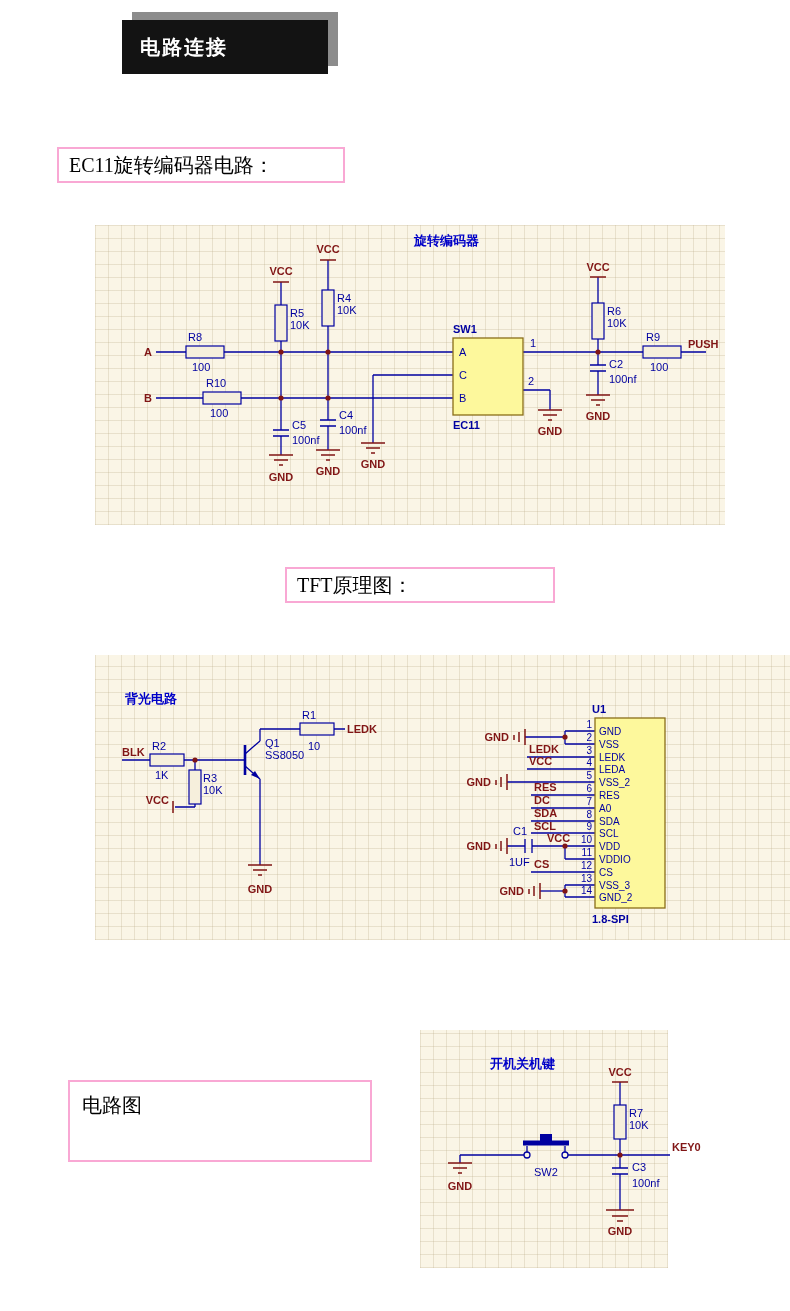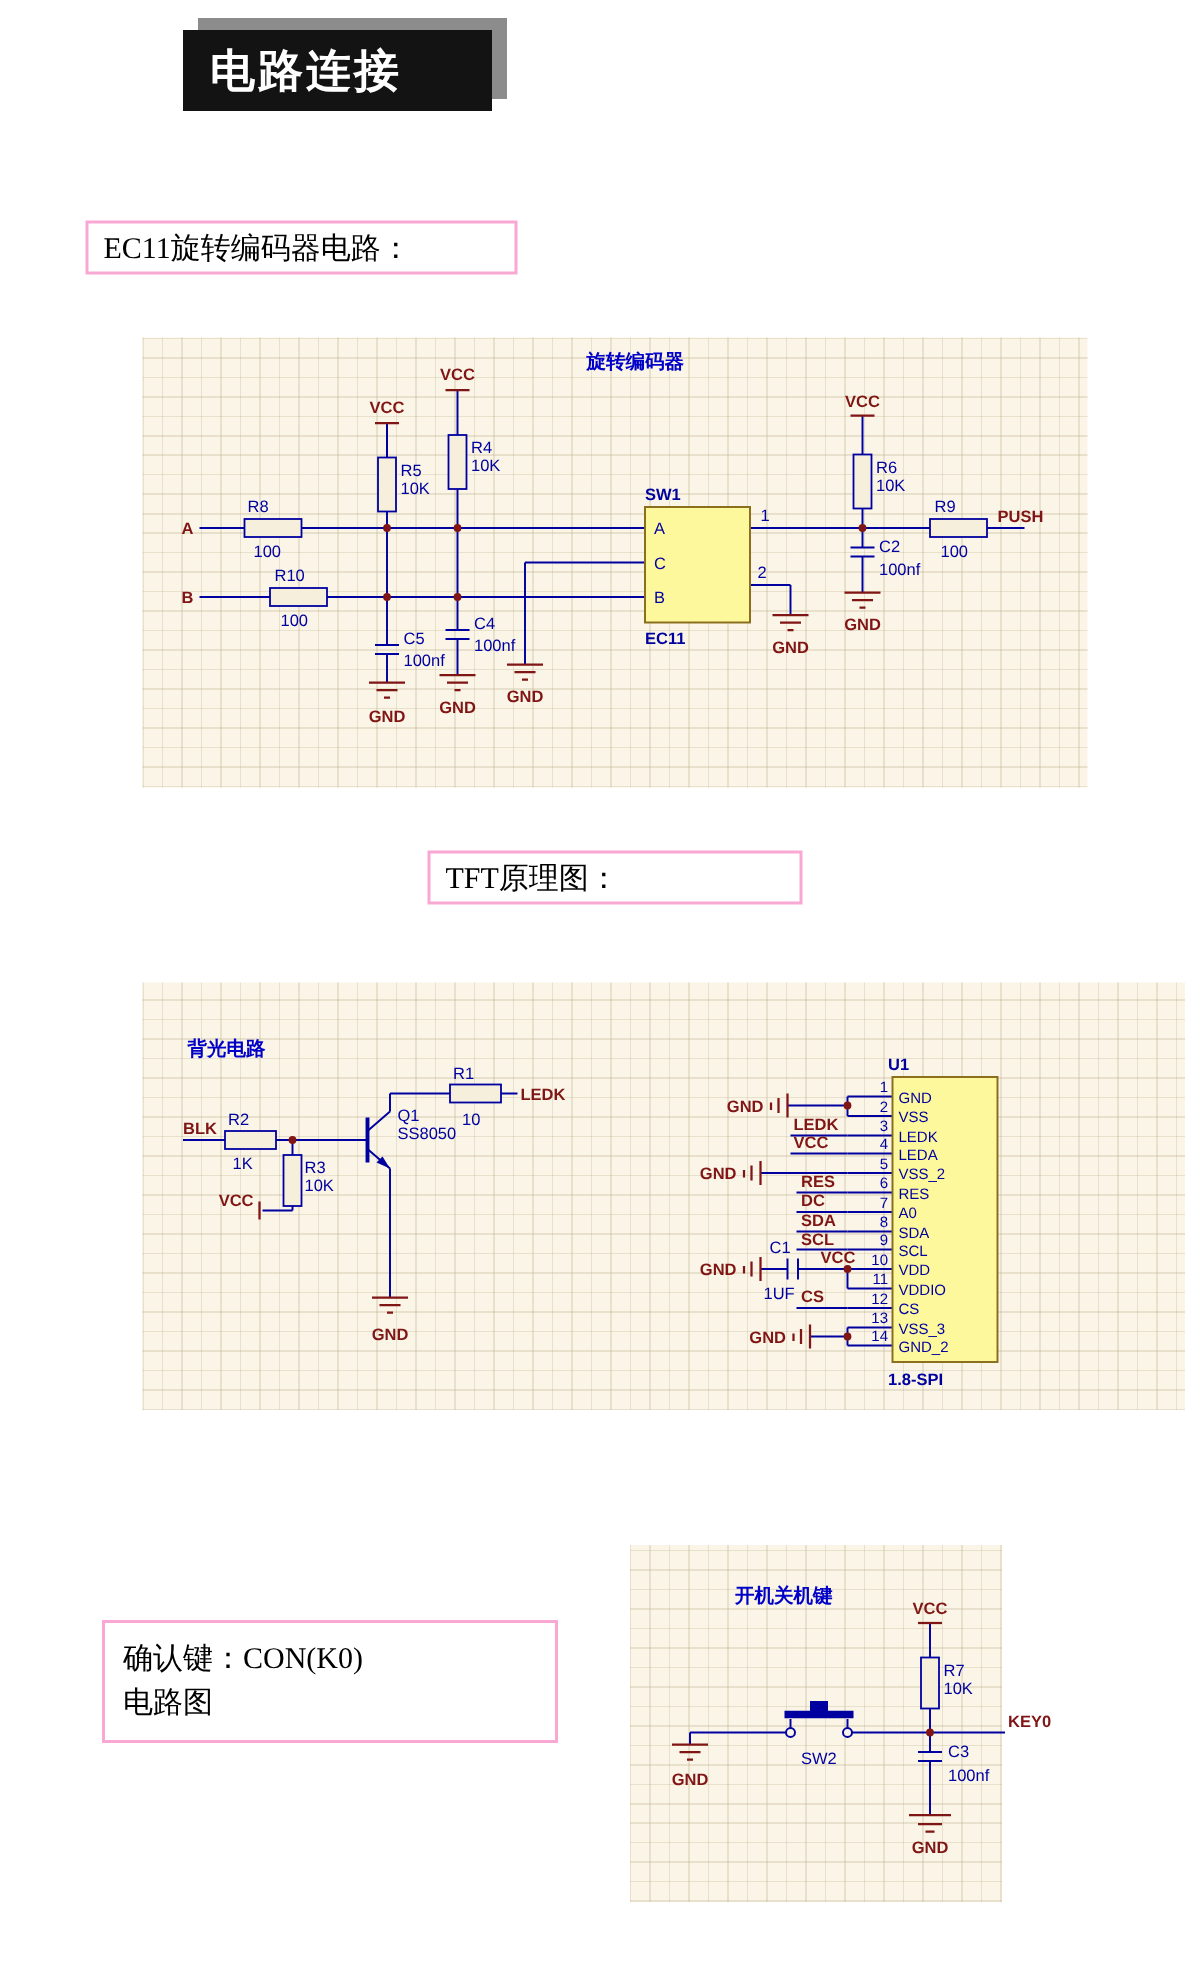--- a/index.html
+++ b/index.html
@@ -5,21 +5,21 @@
   * { margin:0; padding:0; box-sizing:border-box; }
   html,body { background:#ffffff; }
   body {
     width:790px; height:1311px; position:relative;
     font-family:"Liberation Sans", sans-serif;
   }
   .header-box {
     position:absolute; left:122px; top:20px; width:206px; height:54px;
     background:#131313; color:#ffffff;
     display:flex; align-items:center; padding-left:18px;
-    font-size:30px; font-weight:bold; letter-spacing:2px;
+    font-size:20px; font-weight:bold; letter-spacing:2px;
     box-shadow:10px -8px 0 #8c8c8c;
   }
   .caption-box {
     position:absolute; background:#ffffff;
     border:2px solid #f9a8d4;
     display:flex; align-items:center; padding-left:10px;
     font-family:"Liberation Serif", serif; font-size:20px; color:#000000;
   }
   .caption-box.two-line {
     flex-direction:column; align-items:flex-start; justify-content:space-between;
@@ -55,21 +55,21 @@
 <div class="page">
 
   <div class="header-box">
     <span>电路连接</span>
   </div>
 
   <div class="caption-box" style="left:57px; top:147px; width:288px; height:36px;">
     <span>EC11旋转编码器电路：</span>
   </div>
 
-  <div class="schematic" style="left:95px; top:225px; width:630px; height:300px;">
+  <div class="schematic" style="left:95px; top:225px; width:630px; height:300px;padding-left:23px;">
     <svg width="630" height="300" viewBox="0 0 630 300">
 
       <text class="ttl" x="296" y="20">旋转编码器</text>
 
       <g class="wire">
         <path d="M38 127 H68 M106 127 H335"></path>
         <path d="M38 173 H85 M123 173 H335"></path>
         <path d="M163 57 V80 M163 116 V205 M163 211 V230"></path>
         <path d="M210 35 V65 M210 101 V195 M210 201 V225"></path>
         <path d="M255 150 H335 M255 150 V218"></path>
@@ -142,21 +142,21 @@
       <text class="ref-b" x="335" y="108">SW1</text>
       <text class="ref-b" x="335" y="204">EC11</text>
       <text class="lbl" x="341" y="131">A</text>
       <text class="lbl" x="341" y="154">C</text>
       <text class="lbl" x="341" y="177">B</text>
       <text class="lbl" x="412" y="122">1</text>
       <text class="lbl" x="410" y="160">2</text>
     </svg>
   </div>
 
-  <div class="caption-box" style="left:285px; top:567px; width:250px; height:36px;">
+  <div class="caption-box" style="left:285px; top:567px; width:270px; height:36px;">
     <span>TFT原理图：</span>
   </div>
 
   <div class="schematic" style="left:95px; top:655px; width:708px; height:285px;">
     <svg width="630" height="285" viewBox="0 0 630 285">
 
       <text class="ttl" x="30" y="48">背光电路</text>
 
       <g class="wire">
         <path d="M27 105 H55 M89 105 H150"></path>
@@ -258,21 +258,20 @@
       <text class="lbl" x="418" y="180">C1</text>
       <text class="lbl" x="414" y="211">1UF</text>
       <text class="net" x="452" y="187">VCC</text>
       <text class="net" x="396" y="195" text-anchor="end">GND</text>
       <text class="net" x="439" y="213">CS</text>
       <text class="net" x="429" y="240" text-anchor="end">GND</text>
     </svg>
   </div>
 
   <div class="caption-box two-line" style="left:68px; top:1080px; width:304px; height:82px;">
-    <span>确认键：CON(K0)</span>
     <span>电路图</span>
   </div>
 
   <div class="schematic" style="left:420px; top:1030px; width:248px; height:238px;">
     <svg width="308" height="238" viewBox="0 0 308 238">
 
       <text class="ttl" x="70" y="38">开机关机键</text>
 
       <g class="wire">
         <path d="M200 52 V75 M200 109 V138 M200 144 V180"></path>

